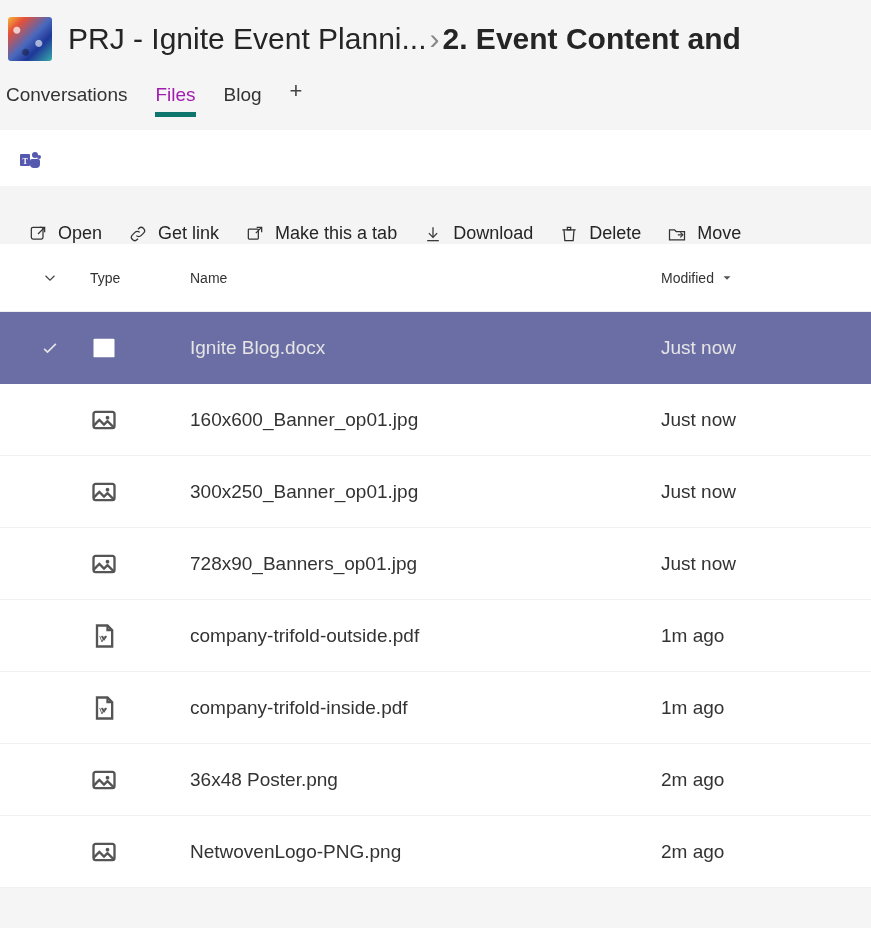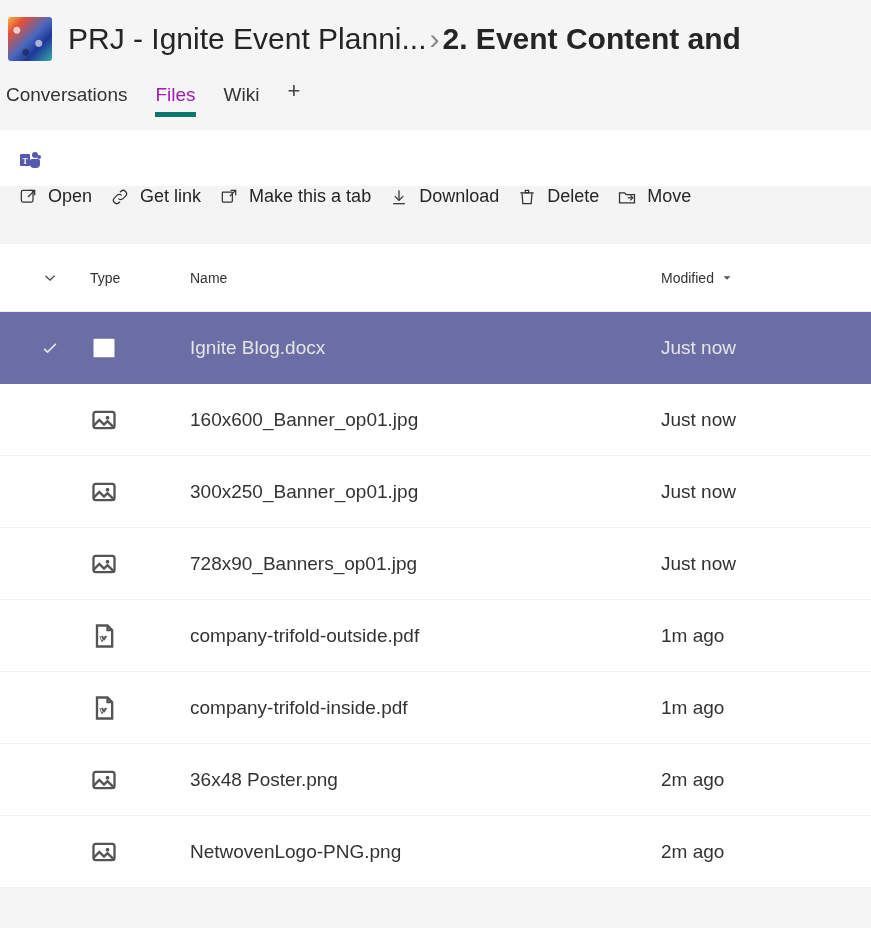--- a/index.html
+++ b/index.html
@@ -86,24 +86,24 @@
   .teams-logo {
     width: 24px;
     height: 24px;
     display:inline-block;
     position: relative;
   }
   .teams-logo svg { width:24px; height:24px; display:block; }
 
   .toolbar {
     display: flex;
-    align-items: flex-start;
-    gap: 18px;
+    align-items: flex-end;
+    gap: 26px;
     background: #f4f4f4;
-    padding: 0 18px;
+    padding: 0 28px;
     height: 58px;
     font-size: 18px;
     color: #252525;
     white-space: nowrap;
     overflow: hidden;
   }
   .tb-btn {
     display: inline-flex;
     align-items: center;
     gap: 10px;
@@ -165,21 +165,21 @@
   <div class="breadcrumb">
     <span class="team">PRJ - Ignite Event Planni...</span>
     <span class="sep">›</span>
     <span class="channel">2. Event Content and</span>
   </div>
 </div>
 
 <div class="tabs">
   <div class="tab">Conversations</div>
   <div class="tab active">Files</div>
-  <div class="tab">Wiki</div>
+  <div class="tab">Blog</div>
   <div class="add-tab">+</div>
 </div>
 
 <div class="panel">
 
   <div class="panel-title">
     <span class="teams-logo">
       <svg viewBox="0 0 24 24">
           <g fill="#5558af">
             <rect x="2" y="6" width="10" height="12" rx="1"></rect>

